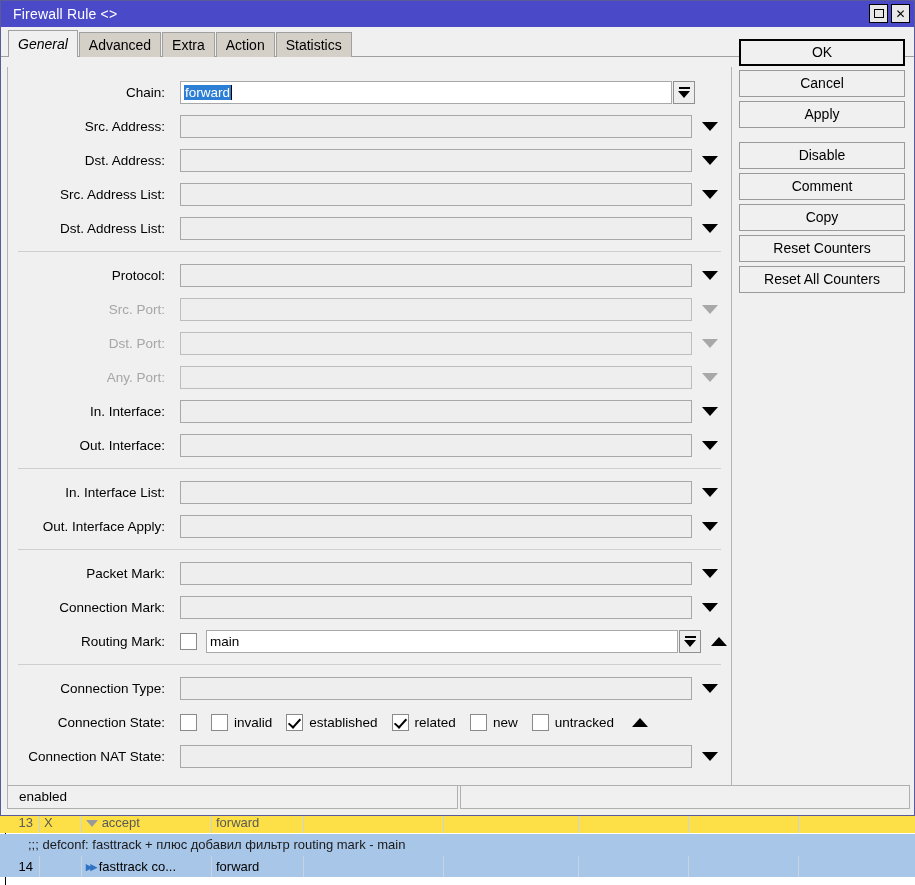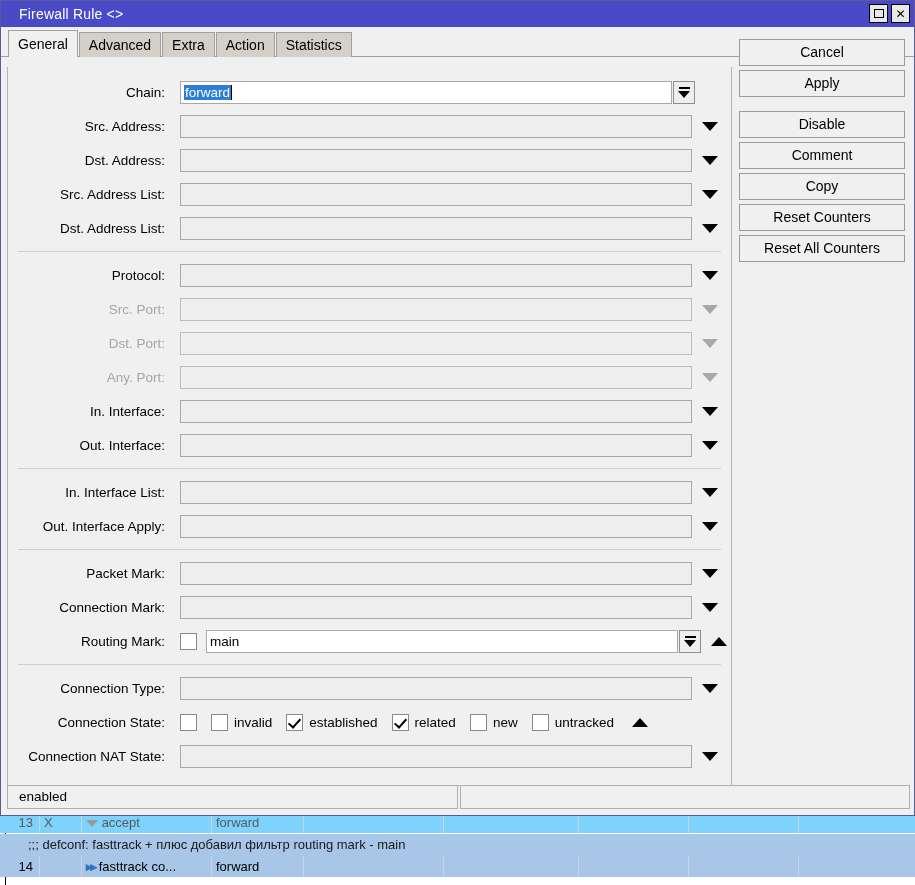--- a/index.html
+++ b/index.html
@@ -26,21 +26,21 @@
   }
   .bg-row {
     position: absolute;
     left: 0;
     width: 915px;
     height: 21px;
     display: flex;
     align-items: center;
     font-size: 13px;
     color: #5a5a5a;
-    background: #7dd3fc;
+    background: #fde047;
     overflow: hidden;
     white-space: nowrap;
   }
   .bg-row.sel { background: #a8c6e8; color: #000; }
   .bg-cell {
     height: 21px;
     line-height: 21px;
     box-sizing: border-box;
     border-right: 1px solid #c8d4e2;
     padding: 0 4px;
@@ -85,21 +85,21 @@
     background: #f0f0f0;
     border: 1px solid #5a5a9a;
     box-sizing: border-box;
   }
   #titlebar {
     position: relative;
     height: 26px;
     background: #4a4ac8;
     display: flex;
     align-items: center;
-    padding-left: 18px;
+    padding-left: 12px;
     box-sizing: border-box;
   }
   #title-text {
     color: #ffffff;
     font-size: 14px;
     letter-spacing: .2px;
   }
   .title-btns {
     position: absolute;
     right: 4px; top: 3px;
@@ -151,20 +151,21 @@
     border-bottom: none;
     box-sizing: border-box;
     cursor: pointer;
     z-index: 1;
   }
   .tab.active {
     background: #f0f0f0;
     height: 27px;
     line-height: 26px;
     z-index: 3;
+    font-style: italic;
   }
   .tab.active:after {
     content: "";
     position: absolute;
     left: 0; right: 0; bottom: -1px;
     height: 2px;
     background: #f0f0f0;
   }
 
   
@@ -574,20 +575,21 @@
       <div class="flabel">Connection NAT State:</div>
       <div class="field short">
           <div class="field-txt"></div>
         </div>
       <div class="arr-plain"></div>
     </div>
 
   </div>
 
   <div id="btncol">
+    <div class="dbtn primary">OK</div>
     <div class="dbtn">Cancel</div>
     <div class="dbtn">Apply</div>
     <div class="dbtn gap">Disable</div>
     <div class="dbtn">Comment</div>
     <div class="dbtn">Copy</div>
     <div class="dbtn">Reset Counters</div>
     <div class="dbtn">Reset All Counters</div>
   </div>
 
   <div id="statusbar">

